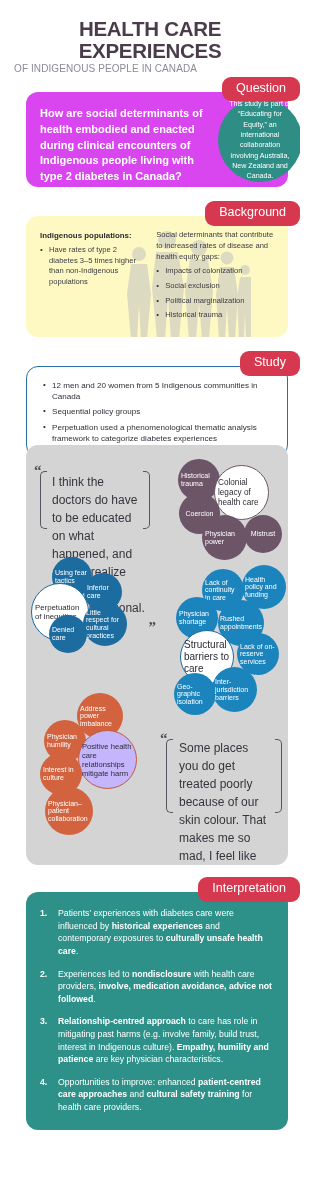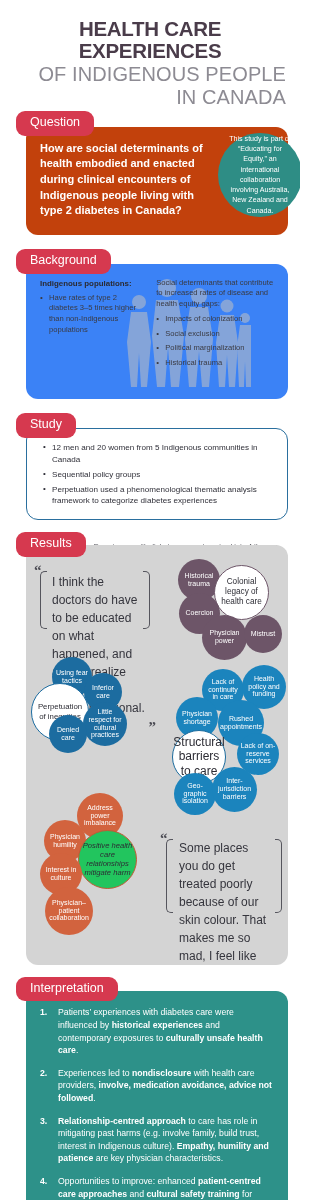--- a/index.html
+++ b/index.html
@@ -11,46 +11,46 @@
   }
   .page { position: relative; width: 300px; height: 1200px; background:#fff; }
 
   
   .header { padding: 18px 14px 2px 14px; }
   .title {
     font-size: 20.5px; font-weight: bold; letter-spacing: -0.3px;
     color: #4a3c4a; line-height: 1.05; text-align: center;
   }
   .subtitle {
-    font-size: 20px; color: #8d8b93; letter-spacing: 0.1px;
-    text-align: right; line-height: 1.15; margin-top: 2px;
+    font-size: 10px; color: #8d8b93; letter-spacing: 0.1px;
+    text-align: left; line-height: 1.15; margin-top: 2px;
   }
 
   
   .tab {
     display: inline-block;
     background: #d6394f;
     color: #ffffff;
     font-size: 12.5px;
     padding: 5px 14px 6px 14px;
     border-radius: 9px;
     position: relative;
     z-index: 5;
     line-height: 1.1;
   }
-  .tabrow { padding-left: 16px; display:flex; align-items:flex-end; gap:8px; }
+  .tabrow { padding-left: 16px; display:flex; align-items:flex-end; gap:8px;justify-content:flex-end; }
   .tabnote { font-size: 7.2px; color: #4f4f57; padding-bottom: 5px; line-height:1.2;}
 
   
   .question-wrap { position: relative; margin: -9px 12px 0 26px; }
   .question-box {
-    background: #c2410c;
+    background: #d946ef;
     color: #fff;
     border-radius: 12px;
-    padding: 14px 80px 16px 14px;
+    padding: 14px 80px 3px 14px;
     font-size: 11px;
     font-weight: bold;
     line-height: 1.42;
     min-height: 72px;
   }
   .study-circle {
     position: absolute;
     right: -14px; top: 6px;
     width: 84px; height: 84px;
     border-radius: 50%;
@@ -59,23 +59,23 @@
     font-size: 7.1px;
     line-height: 1.45;
     display: flex; align-items: center; justify-content: center;
     text-align: center;
     padding: 10px;
   }
 
   
   .bg-wrap { position: relative; margin: -10px 12px 0 26px; }
   .bg-box {
-    background: #3b82f6;
-    border-radius: 12px;
-    padding: 14px 12px 27px 14px;
+    background: #fef9c3;
+    border-radius: 12px;
+    padding: 14px 12px 12px 14px;
     display: flex; gap: 10px;
     position: relative;
     overflow: hidden;
   }
   .silhouettes {
     position:absolute; left:95px; top:8px; width:130px; height:115px;
     opacity: 0.55; pointer-events:none;
   }
   .bg-col { position: relative; z-index: 2; font-size: 7.6px; color:#3a3a42; line-height: 1.4; }
   .bg-col.left { width: 47%; }
@@ -117,32 +117,32 @@
     font-family: "Liberation Serif", serif; font-weight: bold; line-height: 1;
   }
   .qbracket { position:absolute; border:1.1px solid #55555d; width:7px; }
   .qb-left  { border-right:none; border-radius: 5px 0 0 5px; }
   .qb-right { border-left:none;  border-radius: 0 5px 5px 0; }
 
   
   .bub {
     position: absolute; border-radius: 50%;
     display: flex; align-items: center; justify-content: center;
-    text-align: center; color: #fff; line-height: 1.12;
+    color: #fff; line-height: 1.12;
     font-size: 7px; padding: 3px;
   }
   .bub.center {
     background: #ffffff; color: #2c2c34; font-size: 8.2px; line-height: 1.2;
   }
   .bub.purple { background: #6d5568; }
   .bub.center.purple-c { border: 1.3px solid #6d5568; background:#fff; color:#2c2c34;}
   .bub.blue { background: #1b84bd; }
   .bub.center.blue-c { border: 1.3px solid #1b6a9c; background:#fff; color:#2c2c34;}
   .bub.orange { background: #d2633e; }
-  .bub.center.orange-c { border: 1.3px solid #c25a36; background:#22c55e; color:#2c2c34;font-style:italic;}
+  .bub.center.orange-c { border: 1.3px solid #c25a36; background:#c4b5fd; color:#2c2c34;}
   .bub.navy { background: #1c6ca0; }
   .bub.center.navy-c { border: 1.3px solid #1c6ca0; background:#fff; color:#2c2c34;}
 
   
   .interp-wrap { margin: -10px 12px 0 26px; }
   .interp-box {
     background: #2d9189;
     border-radius: 12px;
     padding: 15px 16px 16px 14px;
     color: #fff;
@@ -221,24 +221,20 @@
   <div class="study-wrap">
     <div class="study-box">
       <ul class="dots">
         <li>12 men and 20 women from 5 Indigenous communities in Canada</li>
         <li>Sequential policy groups</li>
         <li>Perpetuation used a phenomenological thematic analysis framework to categorize diabetes experiences</li>
       </ul>
     </div>
   </div>
 
-  <div class="tabrow" style="margin-top:12px;">
-    <span class="tab">Results</span>
-    <span class="tabnote">Experiences with diabetes care categorized into 4 themes</span>
-  </div>
   <div class="results-wrap">
     <div class="results-box">
 
       <div class="quote" style="left:8px; top:22px; width:120px;">
         <span class="qmark" style="left:0; top:-4px;">“</span>
         <span class="qmark" style="right:-2px; bottom:-12px;">”</span>
         <div class="qbracket qb-left" style="left:6px;  top:4px; height:58px;"></div>
         <div class="qbracket qb-right" style="right:4px; top:4px; height:58px;"></div>
         <div class="qtext" style="padding:6px 16px 6px 18px;">I think the doctors do have to be educated on what happened, and also to realize that it’s intergenerational.</div>
       </div>
@@ -252,21 +248,21 @@
       <div class="bub navy" style="left:26px; top:112px; width:40px; height:40px;">Using fear tactics</div>
       <div class="bub center navy-c" style="left:5px; top:138px; width:58px; height:58px; font-size:7.8px;">Perpetuation of inequities</div>
       <div class="bub navy" style="left:58px; top:128px; width:38px; height:38px;">Inferior care</div>
       <div class="bub navy" style="left:57px; top:157px; width:44px; height:44px;">Little respect for cultural practices</div>
       <div class="bub navy" style="left:23px; top:170px; width:38px; height:38px;">Denied care</div>
 
       <div class="bub blue" style="left:176px; top:124px; width:42px; height:42px;">Lack of continuity in care</div>
       <div class="bub blue" style="left:216px; top:120px; width:44px; height:44px;">Health policy and funding</div>
       <div class="bub blue" style="left:150px; top:152px; width:42px; height:42px;">Physician shortage</div>
       <div class="bub blue" style="left:192px; top:155px; width:46px; height:46px;">Rushed appointments</div>
-      <div class="bub center blue-c" style="left:146px; top:185px; width:54px; height:54px; font-size:12px;">Structural barriers to care</div>
+      <div class="bub center blue-c" style="left:154px; top:185px; width:54px; height:54px; font-size:10px;">Structural barriers to care</div>
       <div class="bub blue" style="left:211px; top:188px; width:42px; height:42px;">Lack of on-reserve services</div>
       <div class="bub blue" style="left:148px; top:228px; width:42px; height:42px;">Geo-graphic isolation</div>
       <div class="bub blue" style="left:186px; top:222px; width:45px; height:45px;">Inter-jurisdiction barriers</div>
 
       <div class="bub orange" style="left:51px; top:248px; width:46px; height:46px;">Address power imbalance</div>
       <div class="bub orange" style="left:18px; top:275px; width:42px; height:42px;">Physician humility</div>
       <div class="bub center orange-c" style="left:52px; top:285px; width:59px; height:59px; font-size:7.6px;">Positive health care relationships mitigate harm</div>
       <div class="bub orange" style="left:14px; top:308px; width:42px; height:42px;">Interest in culture</div>
       <div class="bub orange" style="left:19px; top:342px; width:48px; height:48px;">Physician–patient collaboration</div>
 

